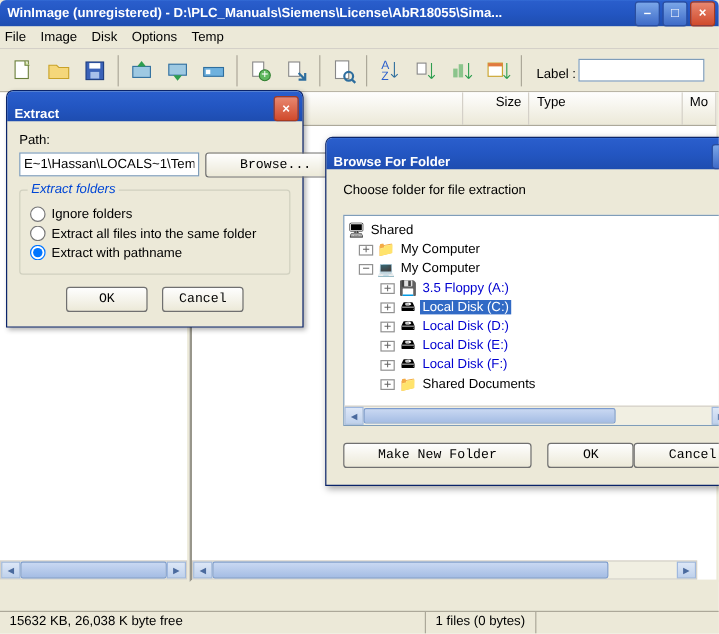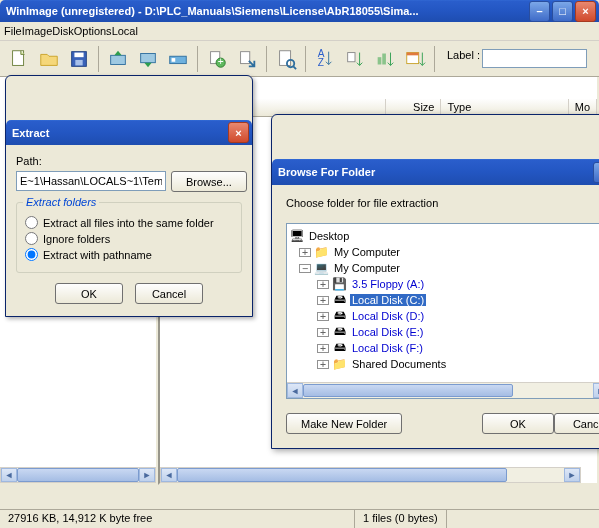--- a/index.html
+++ b/index.html
@@ -7,50 +7,50 @@
 
   
   .main-titlebar { height: 22px; background: linear-gradient(180deg, #3B77DD 0%, #2A5ECC 3%, #2356C2 50%, #1E4DB0 100%); display: flex; align-items: center; padding: 0 3px 0 6px; color: #fff; font-weight: bold; font-size: 12px; border-top-left-radius: 5px; border-top-right-radius: 5px; }
   .main-titlebar span { flex: 1; white-space: nowrap; overflow: hidden; text-overflow: ellipsis; }
   .tb-btns { display: flex; gap: 2px; }
   .tb-btn { width: 21px; height: 21px; border-radius: 3px; display: flex; align-items: center; justify-content: center; font-family: Arial; font-weight: bold; }
   .tb-min { background: linear-gradient(#7BA7E8,#3E6BC8); border:1px solid #2A4E9E; color:#fff; }
   .tb-max { background: linear-gradient(#7BA7E8,#3E6BC8); border:1px solid #2A4E9E; color:#fff; }
   .tb-close { background: linear-gradient(#E88870,#D04A2C); border:1px solid #A63A20; color:#fff; }
 
-  .menubar { height: 19px; background: #ECE9D8; display: flex; align-items: center; padding: 0 4px; gap: 0; color: #000; border-bottom: 1px solid #D4D0C8; }
+  .menubar { height: 19px; background: #ECE9D8; display: flex; align-items: center; padding: 0 4px; gap: 12px; color: #000; border-bottom: 1px solid #D4D0C8; }
   .menubar span { cursor: default; }
 
   .toolbar { height: 36px; background: #ECE9D8; display: flex; align-items: center; padding: 2px 6px; gap: 4px; border-bottom: 1px solid #ACA899; }
   .tool-ico { width: 26px; height: 26px; display:flex;align-items:center;justify-content:center; border:1px solid transparent; border-radius:2px; }
   .tool-sep { width:1px; height:26px; background:#ACA899; margin:0 2px; }
-  .label-box { display:flex; align-items:flex-start; gap:2px; margin-left:6px; }
+  .label-box { display:flex; align-items:flex-end; gap:2px; margin-left:6px; }
   .label-box input { width:105px; height:19px; border:1px solid #7F9DB9; padding:0 3px; }
 
   .content { position: relative; height: 408px; background: #ECE9D8; }
   .left-pane { position:absolute; left:0; top:0; width:158px; height:100%; background:#fff; border:2px inset #ECE9D8; border-top:none; border-left:none; }
   .right-pane { position:absolute; left:158px; top:0; right:0; height:100%; background:#fff; border:2px inset #ECE9D8; border-top:none; }
-  .list-header { height:18px; background:linear-gradient(#fefefe,#ECE9D8); border-bottom:1px solid #ACA899; display:flex;margin-top:22px; }
+  .list-header { height:28px; background:linear-gradient(#fefefe,#ECE9D8); border-bottom:1px solid #ACA899; display:flex; }
   .list-header > div { border-right:1px solid #D4D0C8; padding:2px 6px; font-size:11px; white-space:nowrap; }
   .scroll-h { position:absolute; bottom:0; left:0; right:16px; height:16px; background:#F1EFE2; border:1px solid #D4D0C8; display:flex; align-items:center; }
   .scroll-h .thumb { height:14px; background:linear-gradient(#C9D8F2,#A5BDE4); border:1px solid #7B9BCF; border-radius:2px; }
   .scroll-h .arrow { width:16px; height:14px; background:linear-gradient(#DDE7F7,#BFD1EC); border:1px solid #9FB8DF; display:flex;align-items:center;justify-content:center; font-size:9px; color:#4A6A9E; }
 
   .statusbar { position:absolute; bottom:0; left:0; right:0; height:19px; background:#ECE9D8; border-top:1px solid #ACA899; display:flex; }
   .status-cell { padding:2px 8px; border-right:1px solid #ACA899; }
   .status-cell:first-child { width:355px; }
 
   
   .dlg-extract { position:absolute; left:5px; top:75px; width:248px; background:#ECE9D8; border:1px solid #0A246A; border-top-left-radius:6px; border-top-right-radius:6px; box-shadow:2px 2px 4px rgba(0,0,0,0.3); }
-  .dlg-tb { height:25px; background:linear-gradient(180deg,#3B77DD 0%,#2A5ECC 3%,#2356C2 50%,#1E4DB0 100%); display:flex; align-items:center; padding:0 3px 0 6px; color:#fff; font-weight:bold; font-size:12px; border-top-left-radius:5px; border-top-right-radius:5px;margin-top:44px; }
+  .dlg-tb { height:25px; background:linear-gradient(180deg,#3B77DD 0%,#2A5ECC 3%,#2356C2 50%,#1E4DB0 100%); display:flex; align-items:flex-end; padding:0 3px 0 6px; color:#fff; font-weight:bold; font-size:12px; border-top-left-radius:5px; border-top-right-radius:5px; }
   .dlg-tb span:first-child { flex:1; }
   .dlg-body { padding:10px 10px 12px 10px; }
   .path-row { display:flex; gap:5px; margin:4px 0 10px 0; }
   .path-row input { flex:1; height:20px; border:1px solid #7F9DB9; padding:0 3px; background:#fff; }
-  .btn { height:21px; padding:0 14px; background:linear-gradient(#fefefe,#ECE9D8); border:1px solid #707070; border-radius:3px; font-size:11px; cursor:default; display:inline-flex; align-items:center; justify-content:center; }
+  .btn { height:21px; padding:0 28px; background:linear-gradient(#fefefe,#ECE9D8); border:1px solid #707070; border-radius:3px; font-size:11px; cursor:default; display:inline-flex; align-items:center; justify-content:center;font-family:Liberation Mono, monospace; }
   .groupbox { border:1px solid #D0D0BF; border-radius:3px; padding:10px 8px 8px 8px; position:relative; margin-bottom:10px; }
   .groupbox legend { position:absolute; top:-7px; left:6px; background:#ECE9D8; padding:0 3px; color:#0046D5;font-style:italic; }
   .radio-row { display:flex; align-items:center; gap:5px; margin:3px 0; }
   .radio-row input { margin:0; }
   .dlg-btns { display:flex; justify-content:center; gap:12px; }
   .dlg-btns .btn { width:68px; }
 
   
   .dlg-browse { position:absolute; left:271px; top:114px; width:370px; background:#ECE9D8; border:1px solid #0A246A; border-top-left-radius:6px; border-top-right-radius:6px; box-shadow:2px 2px 6px rgba(0,0,0,0.35); }
   .dlg-browse .dlg-tb { height:26px; }
@@ -91,21 +91,21 @@
     <div class="tb-btn tb-max">□</div>
     <div class="tb-btn tb-close">×</div>
   </div>
 </div>
 
 <div class="menubar">
   <span>File</span>
   <span>Image</span>
   <span>Disk</span>
   <span>Options</span>
-  <span>Local</span>
+  <span>Temp</span>
 </div>
 
 <div class="toolbar">
   <div class="tool-ico">
       <svg class="ico-svg" viewBox="0 0 24 24">
         <rect x="5" y="3" width="12" height="16" fill="#fff" stroke="#6A7F3A"></rect>
         <path d="M14 3v4h4" fill="#D8E8A8" stroke="#6A7F3A"></path>
       </svg>
     </div>
   <div class="tool-ico">
@@ -217,44 +217,44 @@
       <div class="arrow">◄</div>
       <div style="flex:1;position:relative">
           <div class="thumb" style="width:330px;margin-left:0"></div>
         </div>
       <div class="arrow">►</div>
     </div>
   </div>
 </div>
 
 <div class="statusbar">
-  <div class="status-cell">27916 KB, 14,912 K byte free</div>
+  <div class="status-cell">15632 KB, 26,038 K byte free</div>
   <div class="status-cell">1 files (0 bytes)</div>
 </div>
 
 <div class="dlg-extract">
   <div class="dlg-tb">
     <span>Extract</span>
     <div class="tb-btn tb-close">×</div>
   </div>
   <div class="dlg-body">
     <div>Path:</div>
     <div class="path-row">
       <input type="text" value="E~1\Hassan\LOCALS~1\Temp\" style="">
       <button class="btn">Browse...</button>
     </div>
     <div class="groupbox">
       <legend>Extract folders</legend>
       <label class="radio-row">
           <input type="radio" name="ef" style="">
-          <span>Extract all files into the same folder</span>
+          <span>Ignore folders</span>
         </label>
       <label class="radio-row">
           <input type="radio" name="ef" style="">
-          <span>Ignore folders</span>
+          <span>Extract all files into the same folder</span>
         </label>
       <label class="radio-row">
           <input type="radio" name="ef" checked="" style="">
           <span>Extract with pathname</span>
         </label>
     </div>
     <div class="dlg-btns">
       <button class="btn">OK</button>
       <button class="btn">Cancel</button>
     </div>
@@ -266,21 +266,21 @@
     <span>Browse For Folder</span>
     <div class="help-btn">?</div>
     <div class="tb-btn tb-close">×</div>
   </div>
   <div class="browse-body">
     <div class="browse-hint">Choose folder for file extraction</div>
     <div class="tree-wrap">
       <div class="tree">
         <div class="tree-row">
             <span class="tree-ico">🖥</span>
-            <span class="tree-lbl">Desktop</span>
+            <span class="tree-lbl">Shared</span>
           </div>
         <div class="tree-row">
             <span class="tree-sp" style="width:10px"></span>
             <span class="tree-exp">+</span>
             <span class="tree-ico">📁</span>
             <span class="tree-lbl">My Computer</span>
           </div>
         <div class="tree-row">
             <span class="tree-sp" style="width:10px"></span>
             <span class="tree-exp">−</span>

